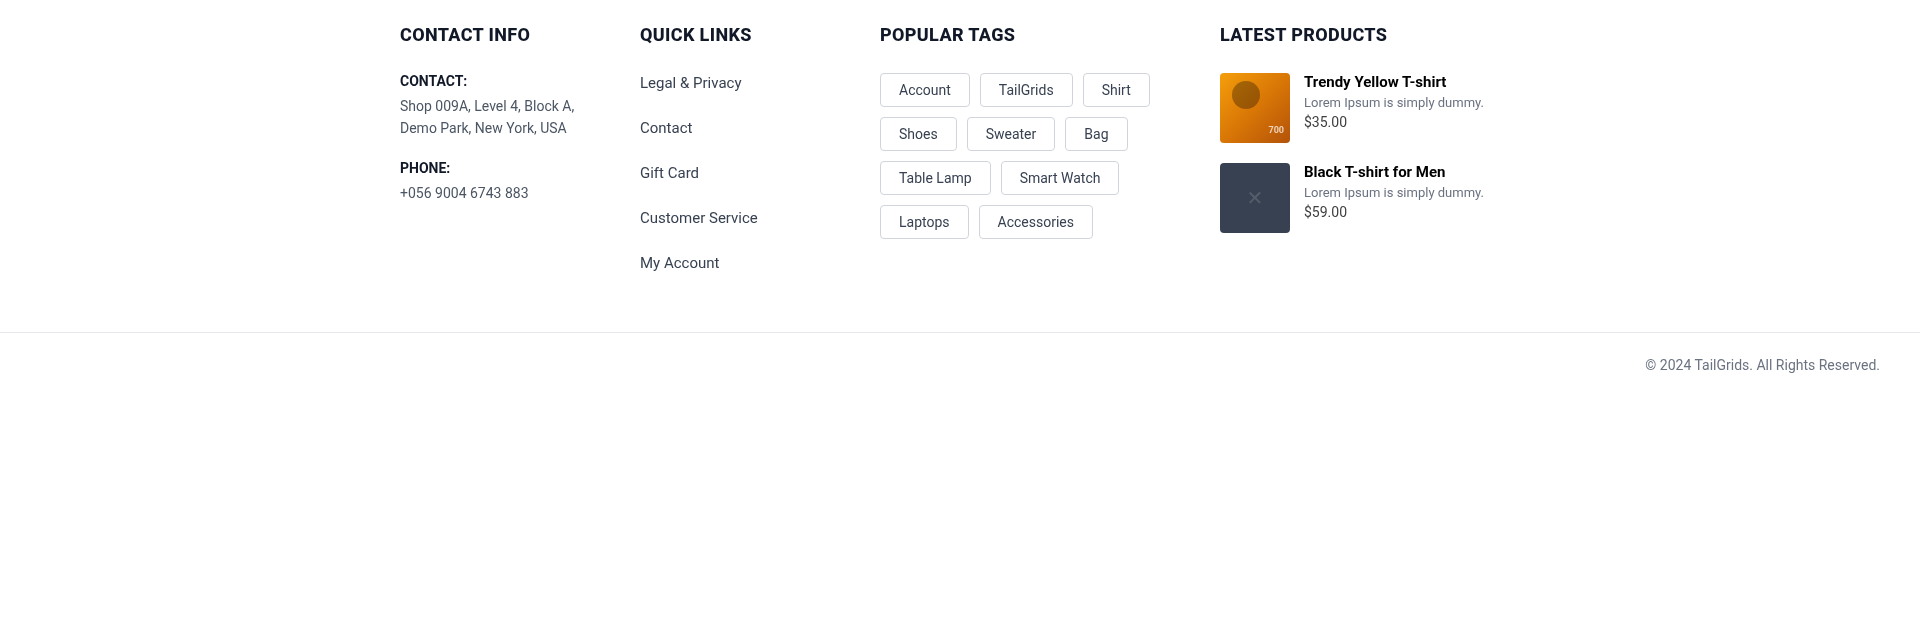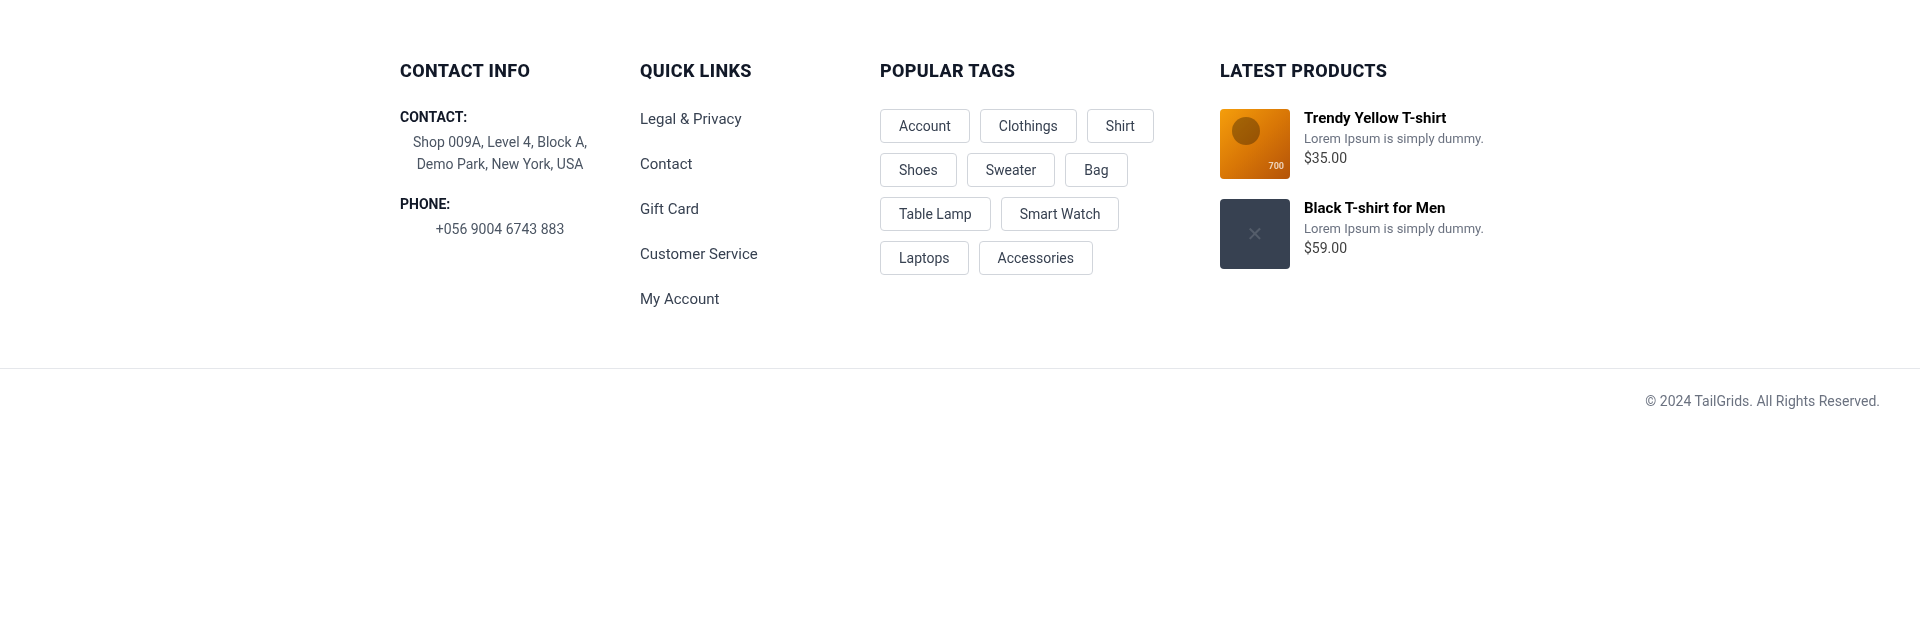--- a/index.html
+++ b/index.html
@@ -10,21 +10,21 @@
 
     body {
       font-family: -apple-system, BlinkMacSystemFont, 'Segoe UI', Roboto, sans-serif;
       background: #ffffff;
       color: #333;
     }
 
     .footer-main {
       max-width: 1200px;
       margin: 0 auto;
-      padding: 60px 40px 60px 40px;
+      padding: 24px 40px 60px 40px;
       display: grid;
       grid-template-columns: 1fr 1fr 1.5fr 1.5fr;
       gap: 40px;
     }
 
     .section-title {
       font-size: 18px;
       font-weight: 800;
       color: #111827;
       letter-spacing: 0.02em;
@@ -38,21 +38,20 @@
       font-weight: 700;
       color: #111827;
       margin-bottom: 6px;
     }
 
     .contact-value {
       font-size: 14px;
       color: #4b5563;
       line-height: 1.6;
       margin-bottom: 20px;
-      text-align: center;
     }
 
     
     .quick-links-list {
       list-style: none;
       display: flex;
       flex-direction: column;
       gap: 26px;
     }
 
@@ -213,21 +212,21 @@
           <li><a href="#">Customer Service</a></li>
           <li><a href="#">My Account</a></li>
         </ul>
     </div>
 
     <div>
       <h3 class="section-title">POPULAR TAGS</h3>
 
       <div class="tags-grid" id="tags-container">
       <span class="tag">Account</span>
-          <span class="tag">Clothings</span>
+          <span class="tag">TailGrids</span>
           <span class="tag">Shirt</span>
           <span class="tag">Shoes</span>
           <span class="tag">Sweater</span>
           <span class="tag">Bag</span>
           <span class="tag">Table Lamp</span>
           <span class="tag">Smart Watch</span>
           <span class="tag">Laptops</span>
           <span class="tag">Accessories</span>
         </div>
     </div>

